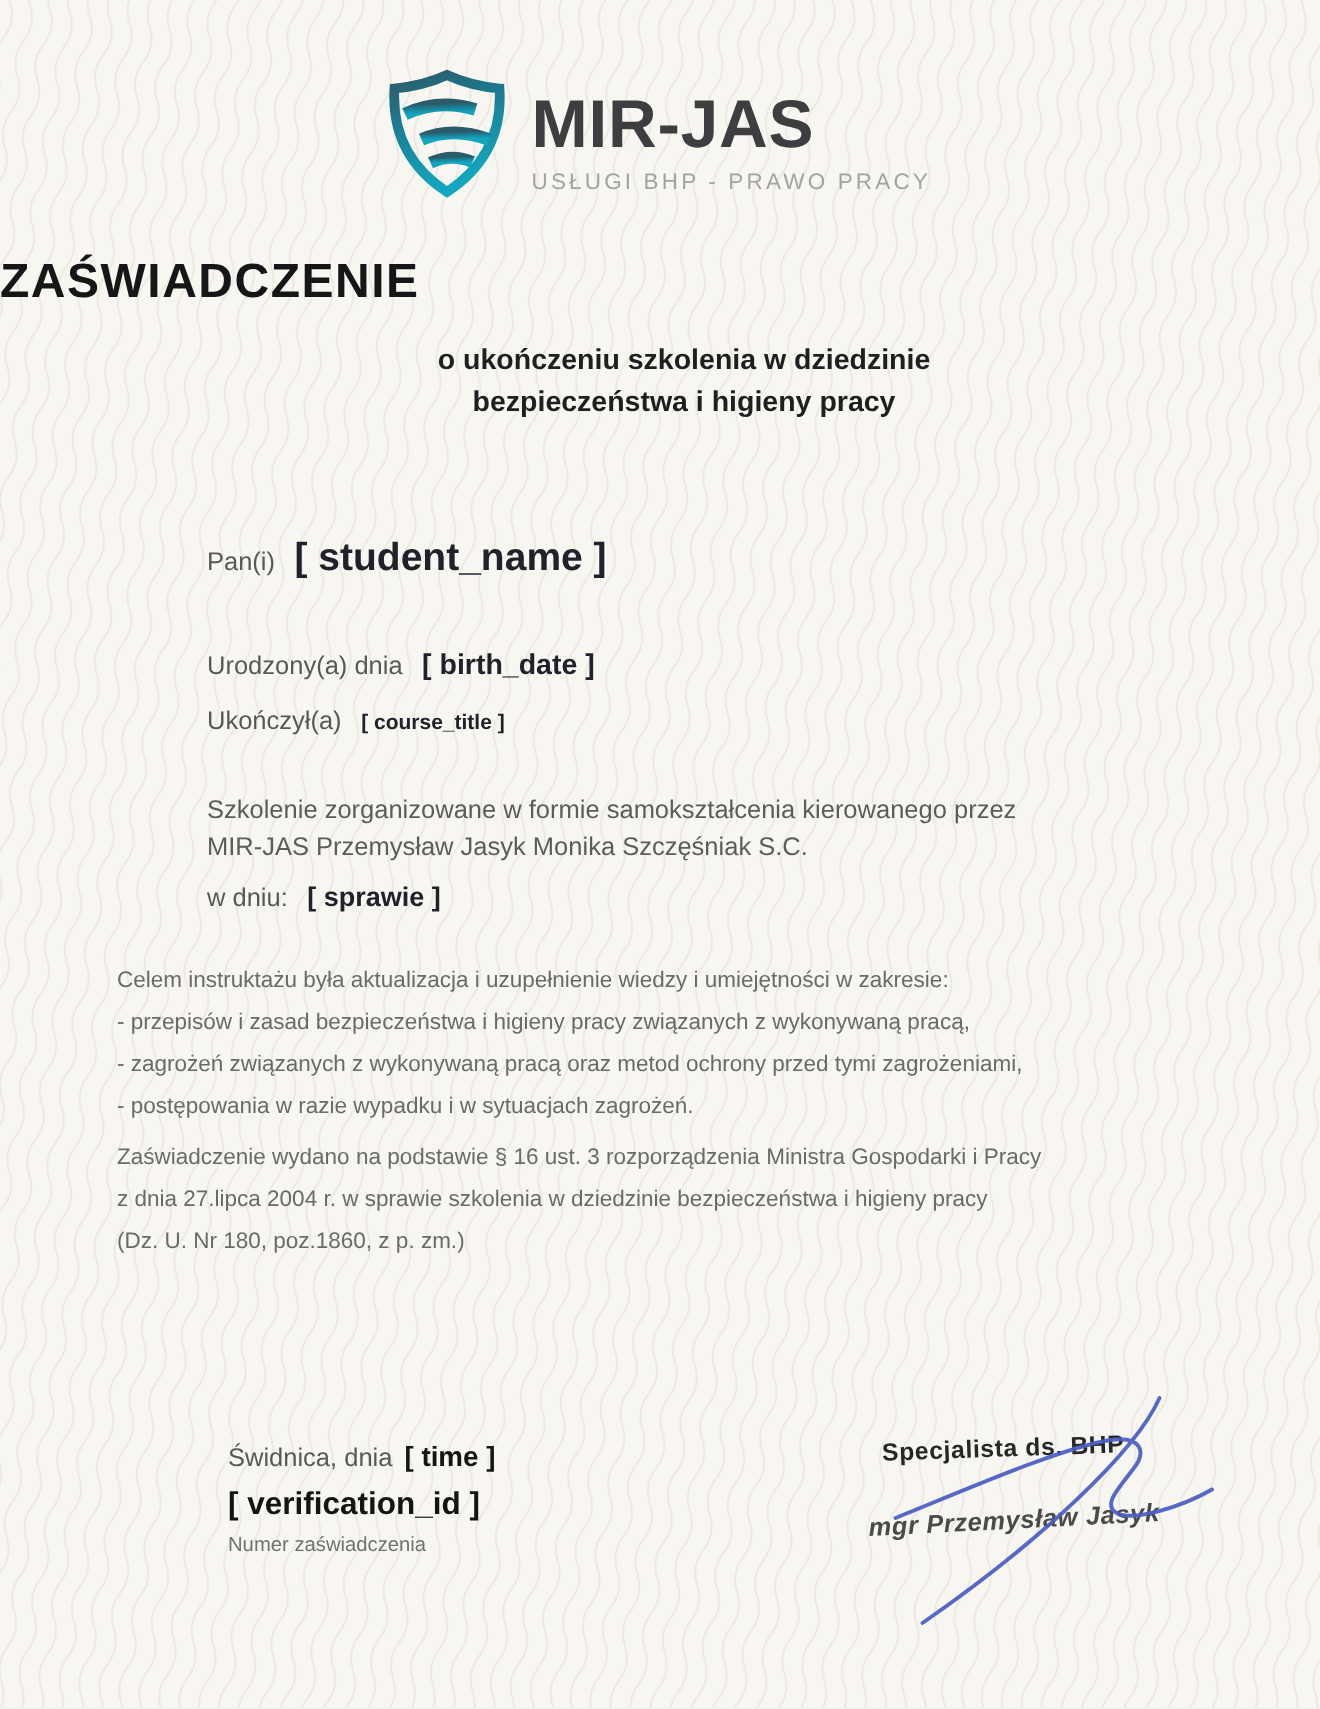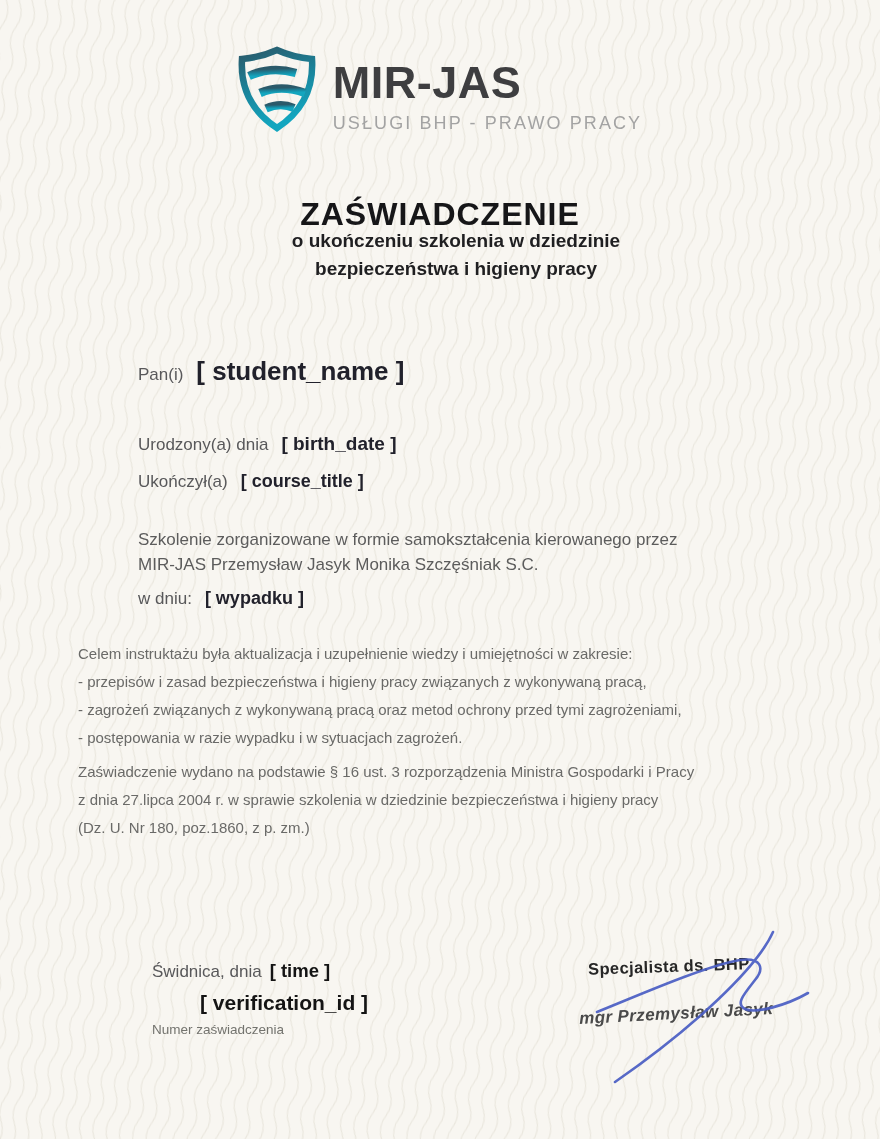--- a/index.html
+++ b/index.html
@@ -9,53 +9,53 @@
     font-family:Liberation Sans, sans-serif;
     color:#1b1b1d;
   }
   .bg-svg{position:absolute;inset:0;display:block;}
 
   
   .logo{position:absolute;top:46px;left:0;width:100%;display:flex;justify-content:center;gap:17px;}
   .logo-shield{flex:0 0 auto;}
   .logo-textcol{display:flex;flex-direction:column;}
   .brand{font-size:45px;font-weight:800;letter-spacing:.5px;color:#3e3e40;line-height:1;margin-top:14px;}
-  .tagline{font-size:18px;letter-spacing:2.1px;color:#a3a3a3;font-weight:500;margin-top:8px;}
+  .tagline{font-size:15px;letter-spacing:2.1px;color:#a3a3a3;font-weight:500;margin-top:8px;}
 
   
-  .title{position:absolute;top:196px;left:0;width:100%;text-align:center;
+  .title{position:absolute;top:169px;left:0;width:100%;
          font-size:32px;font-weight:800;letter-spacing:1px;color:#161618;white-space:nowrap;}
   .subtitle{position:absolute;top:227px;left:0;width:100%;text-align:center;
             font-size:19px;font-weight:700;color:#1f1f21;line-height:28px;padding-left:16px;}
   .subtitle div{white-space:nowrap;}
 
   
   .fieldrow{position:absolute;left:138px;white-space:nowrap;}
   .fieldrow .lbl{font-size:17px;color:#58585a;}
   .fieldrow .val{font-weight:700;color:#21212b;margin-left:13px;}
   .row-name{top:356px;}   .row-name .val{font-size:26px;}
   .row-birth{top:413px;margin-top:20px;}  .row-birth .val{font-size:19px;}
-  .row-course{top:471px;} .row-course .val{font-size:18px;text-align:center;}
+  .row-course{top:471px;} .row-course .val{font-size:14px;text-align:center;}
 
   .org{position:absolute;top:527px;left:138px;font-size:17px;color:#5c5c5c;line-height:25px;}
   .org div{white-space:nowrap;}
   .row-duration{top:588px;} .row-duration .val{font-size:18px;}
 
   
   .bodyblock{position:absolute;left:78px;font-size:15px;color:#6a6a68;line-height:28px;}
   .bodyblock div{white-space:nowrap;}
   .purpose{top:640px;}
   .legal{top:758px;}
 
   
   .footer-left{position:absolute;top:960px;left:152px;}
   .footer-line1{white-space:nowrap;}
   .footer-line1 .lbl{font-size:17px;color:#58585a;}
   .footer-line1 .val{font-size:18.5px;font-weight:700;color:#141414;margin-left:8px;}
-  .verification{font-size:21px;font-weight:700;color:#141414;margin-top:9px;white-space:nowrap;margin-left:48px;}
+  .verification{font-size:21px;font-weight:700;color:#141414;margin-top:9px;white-space:nowrap;}
   .verification-caption{font-size:13.5px;color:#73736e;margin-top:7px;white-space:nowrap;}
 
   
   .sig-block{position:absolute;top:940px;left:575px;width:245px;height:150px;}
   .sig-role{position:absolute;top:17px;left:13px;font-size:16.5px;font-weight:700;color:#272727;
             letter-spacing:.4px;transform:rotate(-2deg);white-space:nowrap;}
   .sig-name{position:absolute;top:64px;left:4px;font-size:17px;font-style:italic;font-weight:600;
             color:#4a4a4a;transform:rotate(-3deg);white-space:nowrap;letter-spacing:.4px;}
   .sig-scribble{position:absolute;top:-10px;left:0;width:245px;height:160px;overflow:visible;}
 </style>
@@ -109,21 +109,21 @@
   </div>
   <div class="fieldrow row-course">
     <span class="lbl">Ukończył(a)</span><span class="val">[ course_title ]</span>
   </div>
 
   <div class="org">
     <div>Szkolenie zorganizowane w formie samokształcenia kierowanego przez</div>
     <div>MIR-JAS Przemysław Jasyk Monika Szczęśniak S.C.</div>
   </div>
   <div class="fieldrow row-duration">
-    <span class="lbl">w dniu:</span><span class="val">[ wypadku ]</span>
+    <span class="lbl">w dniu:</span><span class="val">[ sprawie ]</span>
   </div>
 
   <div class="bodyblock purpose">
     <div>Celem instruktażu była aktualizacja i uzupełnienie wiedzy i umiejętności w zakresie:</div>
     <div>- przepisów i zasad bezpieczeństwa i higieny pracy związanych z wykonywaną pracą,</div>
     <div>- zagrożeń związanych z wykonywaną pracą oraz metod ochrony przed tymi zagrożeniami,</div>
     <div>- postępowania w razie wypadku i w sytuacjach zagrożeń.</div>
   </div>
 
   <div class="bodyblock legal">

